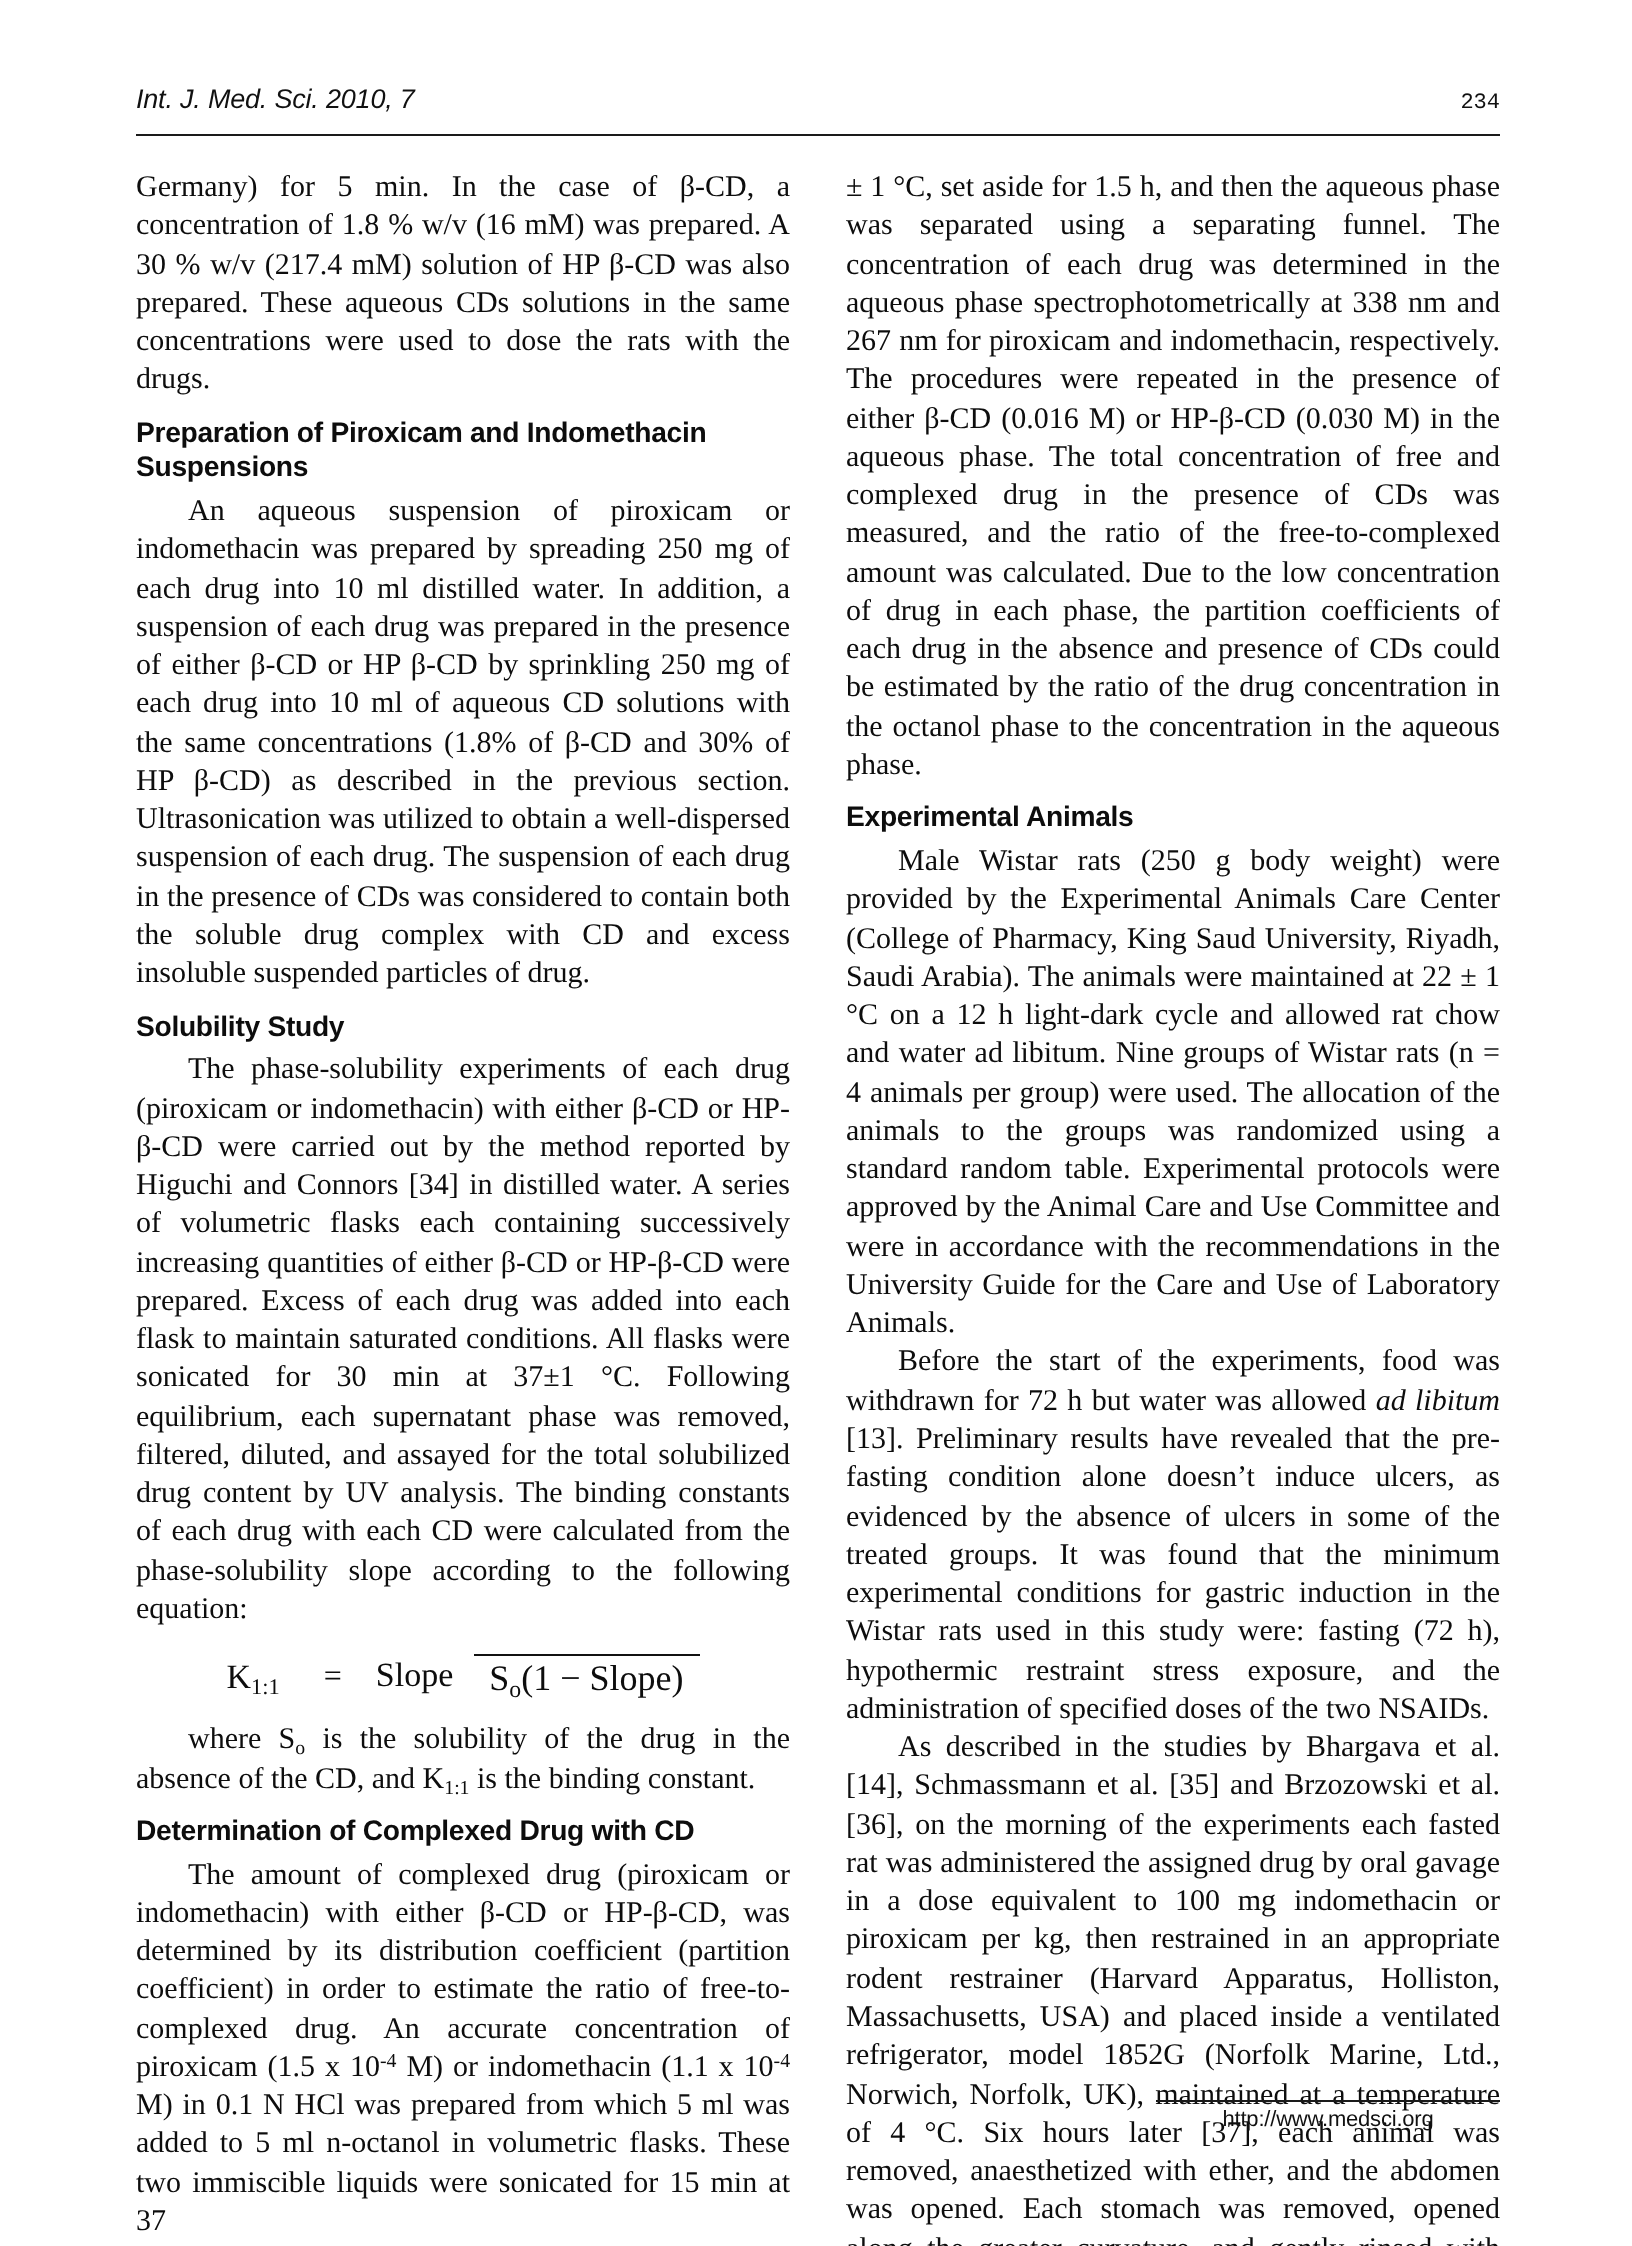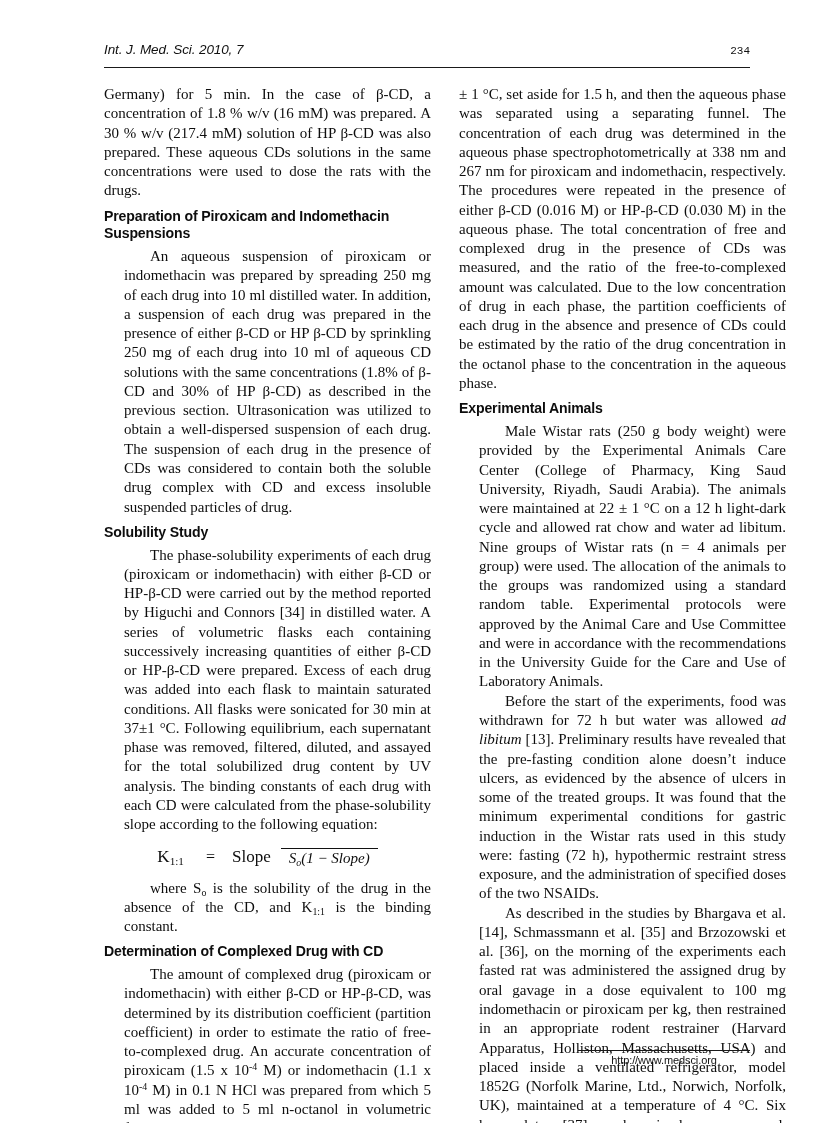--- a/index.html
+++ b/index.html
@@ -15,21 +15,21 @@
     color: #0d0d0d;
     position: relative;
     overflow: hidden;
   }
 
   .page {
     position: absolute;
     top: 0; left: 0;
     width: 816px;
     height: 1088px;
-    padding: 42px 66px 0 104px;
+    padding: 42px 66px 0 68px;
   }
 
   
   .running-head {
     display: flex;
     align-items: baseline;
     justify-content: space-between;
     height: 22px;
   }
   .journal-ref {
@@ -62,21 +62,21 @@
   }
 
   p.body {
     margin: 0;
     font-size: 15px;
     line-height: 1.285;
     text-align: justify;
     text-justify: inter-word;
     hyphens: manual;
   }
-  p.body.indent { text-indent: 26px; margin-left: 20px; }
+  p.body.indent { text-indent: 26px; }
   p.body.cont   { text-indent: 0; }
 
   h2.sec {
     font-family: "Liberation Sans", sans-serif;
     font-weight: bold;
     font-size: 14.1px;
     line-height: 1.26;
     margin: 7px 0 4px 0;
     text-align: left;
     letter-spacing: -0.15px;
@@ -105,23 +105,22 @@
     align-items: center;
     text-align: center;
   }
   .eq-num {
     padding: 0 10px 1px 10px;
     font-size: 17px;
   }
   .eq-den {
     border-top: 1.3px solid #111;
     padding: 1px 8px 0 8px;
-    font-size: 15px;
+    font-size: 18px;
     white-space: nowrap;
-    font-style: italic;
   }
 
   
   .footer {
     position: absolute;
     right: 66px;
     bottom: 22px;
     width: 172px;
     text-align: center;
   }

